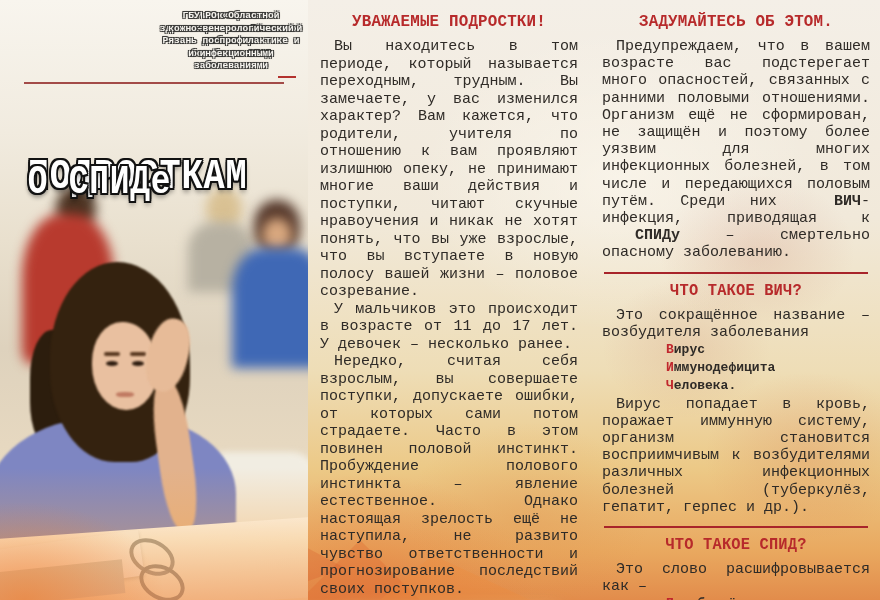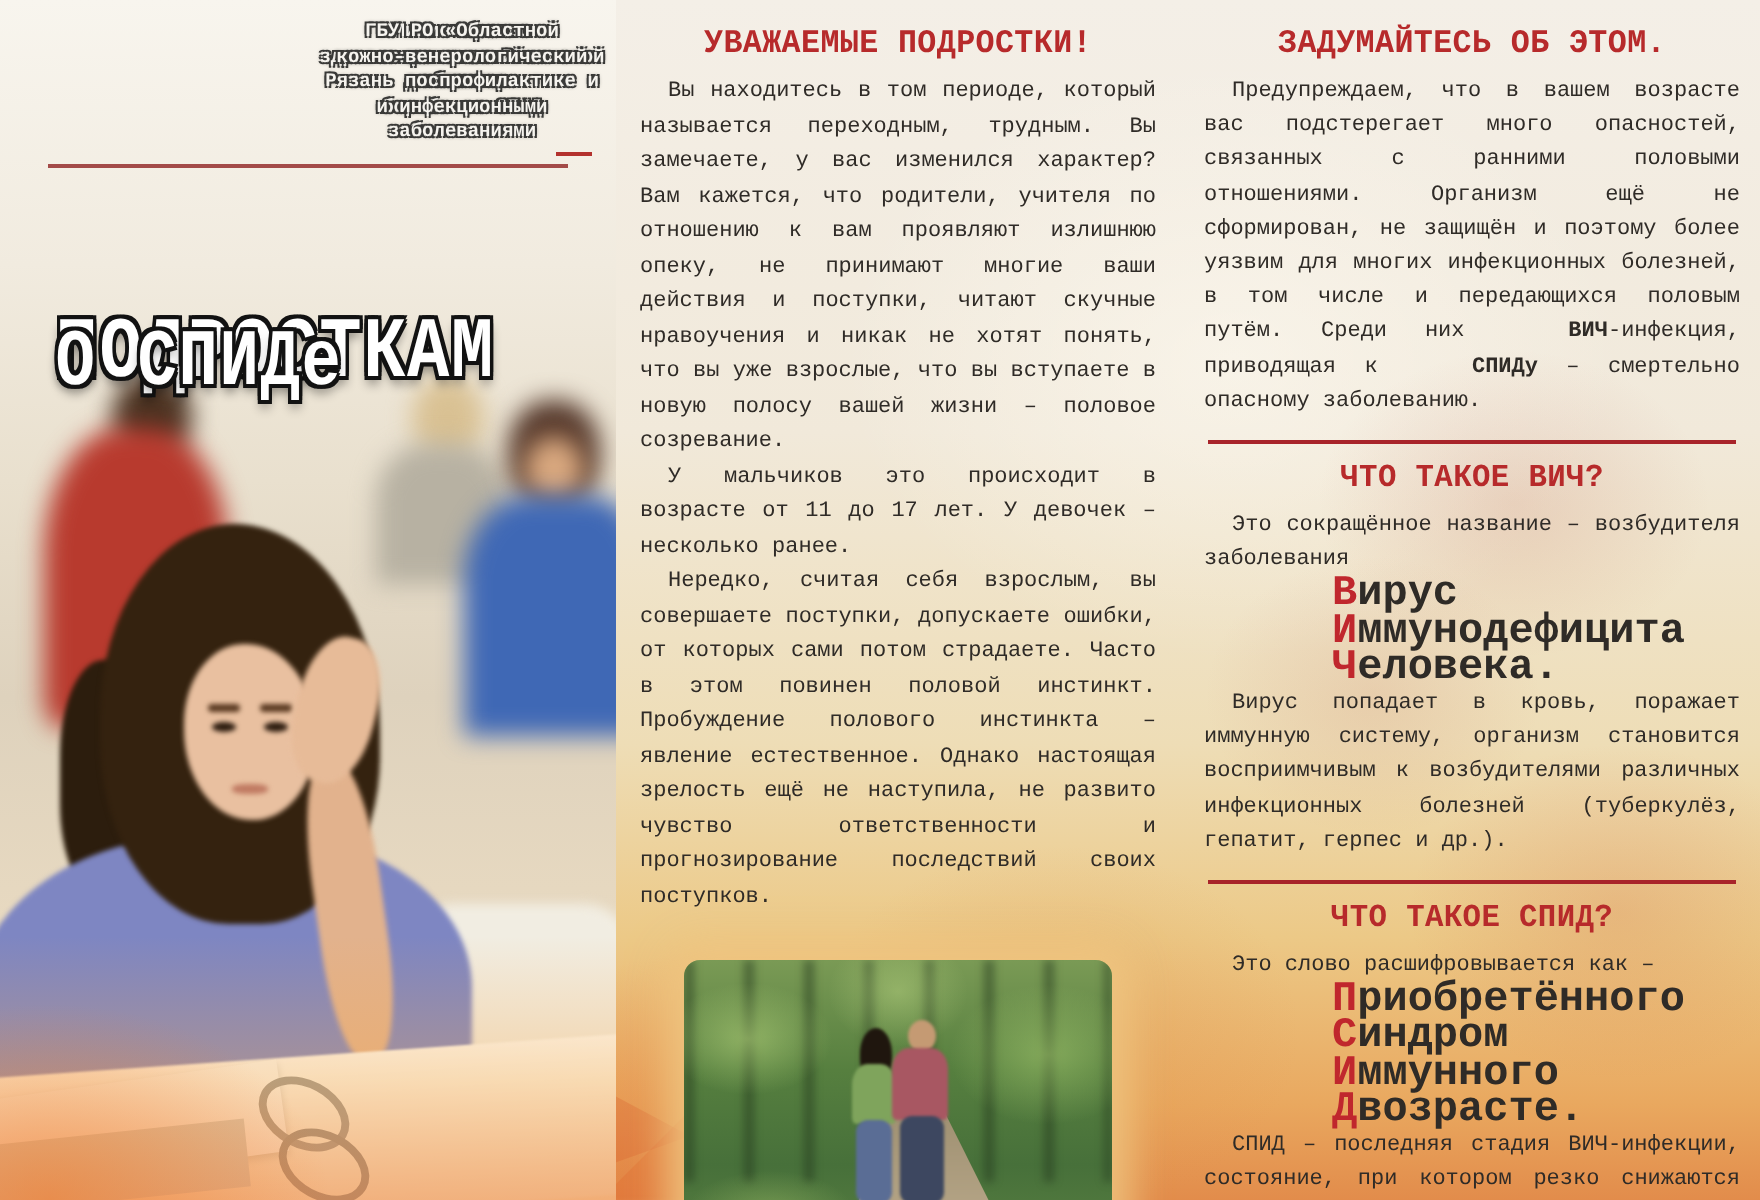--- a/index.html
+++ b/index.html
@@ -80,24 +80,24 @@
   .cover-title .t2{font-size:40px;line-height:46px;margin-top:8px;}
   .city{left:0;top:560px;width:100%;text-align:center;color:#14120f;font-weight:bold;font-size:17px;}
 
   
   .panel{position:absolute;top:0;height:519px;color:#2f2b27;}
   .panel-mid{left:314px;width:268px;padding:12px 4px 0 6px;box-sizing:border-box;}
   .panel-right{left:598px;width:276px;padding:12px 4px 0 4px;box-sizing:border-box;}
   h2.red,h3.red{margin:0 0 7px 0;text-align:center;color:#b72a2b;font-weight:bold;
                 font-size:16.5px;letter-spacing:.2px;transform:scaleX(.96);}
   h3.red{font-size:16px;margin:6px 0 7px 0;}
-  .panel p{margin:0;font-size:11px;line-height:17.5px;text-align:justify;text-indent:14px;}
+  .panel p{margin:0;font-size:15px;line-height:17.5px;text-align:justify;text-indent:14px;}
   .panel p.tight{line-height:17.2px;}
   .redrule{border:0;height:2px;background:#a8242a;margin:10px 2px 8px 2px;}
-  .acro{margin:0 0 0 64px;font-weight:bold;font-size:21px;line-height:18.2px;}
+  .acro{margin:0 0 0 64px;font-weight:bold;font-size:13px;line-height:18.2px;}
   .acro .first{color:#c0272d;}
   b.dark{font-weight:bold;padding-left:33px;}
 
   
   .photo2{position:relative;width:214px;height:158px;margin:22px auto 0 auto;border-radius:8px;
           overflow:hidden;box-shadow:0 0 18px 10px rgba(238,196,128,.9);
           background:linear-gradient(180deg,#7a9a55 0%,#567f3f 35%,#47703a 65%,#5d8443 100%);}
   .photo2 *{position:absolute;}
   .trees{inset:0;background:repeating-linear-gradient(90deg, rgba(35,55,28,.5) 0 5px, transparent 5px 30px);
          height:70%;filter:blur(2px);}

